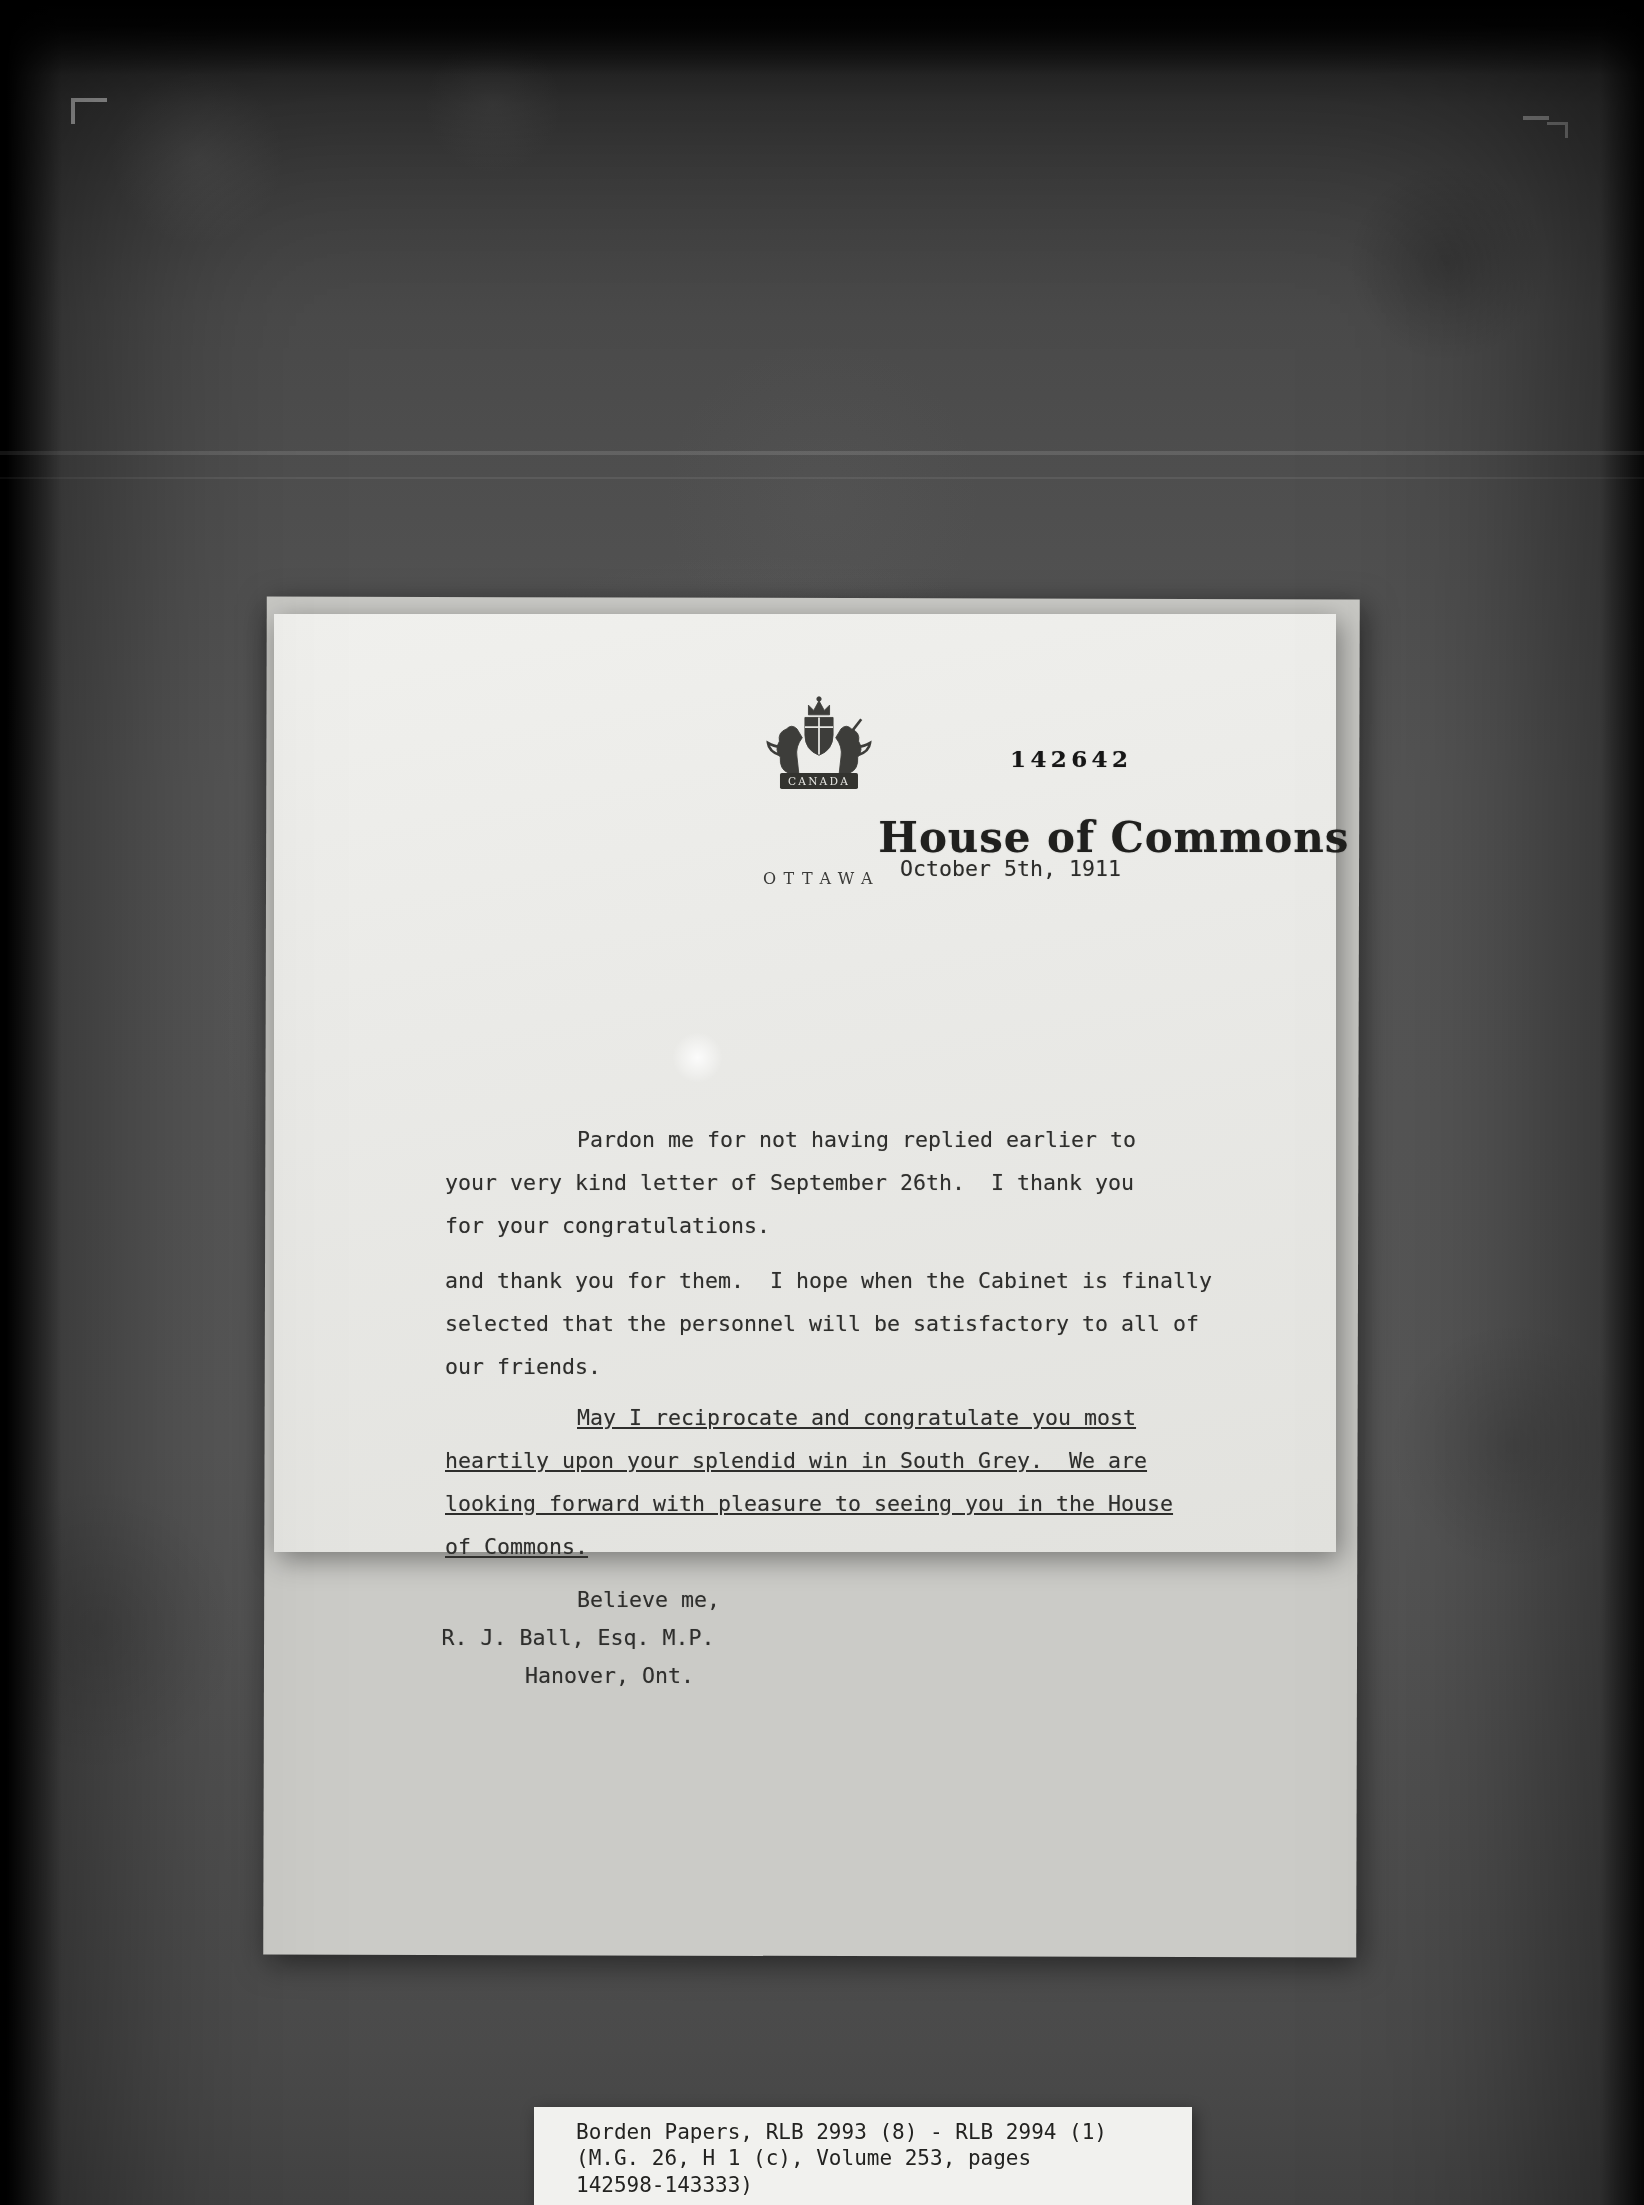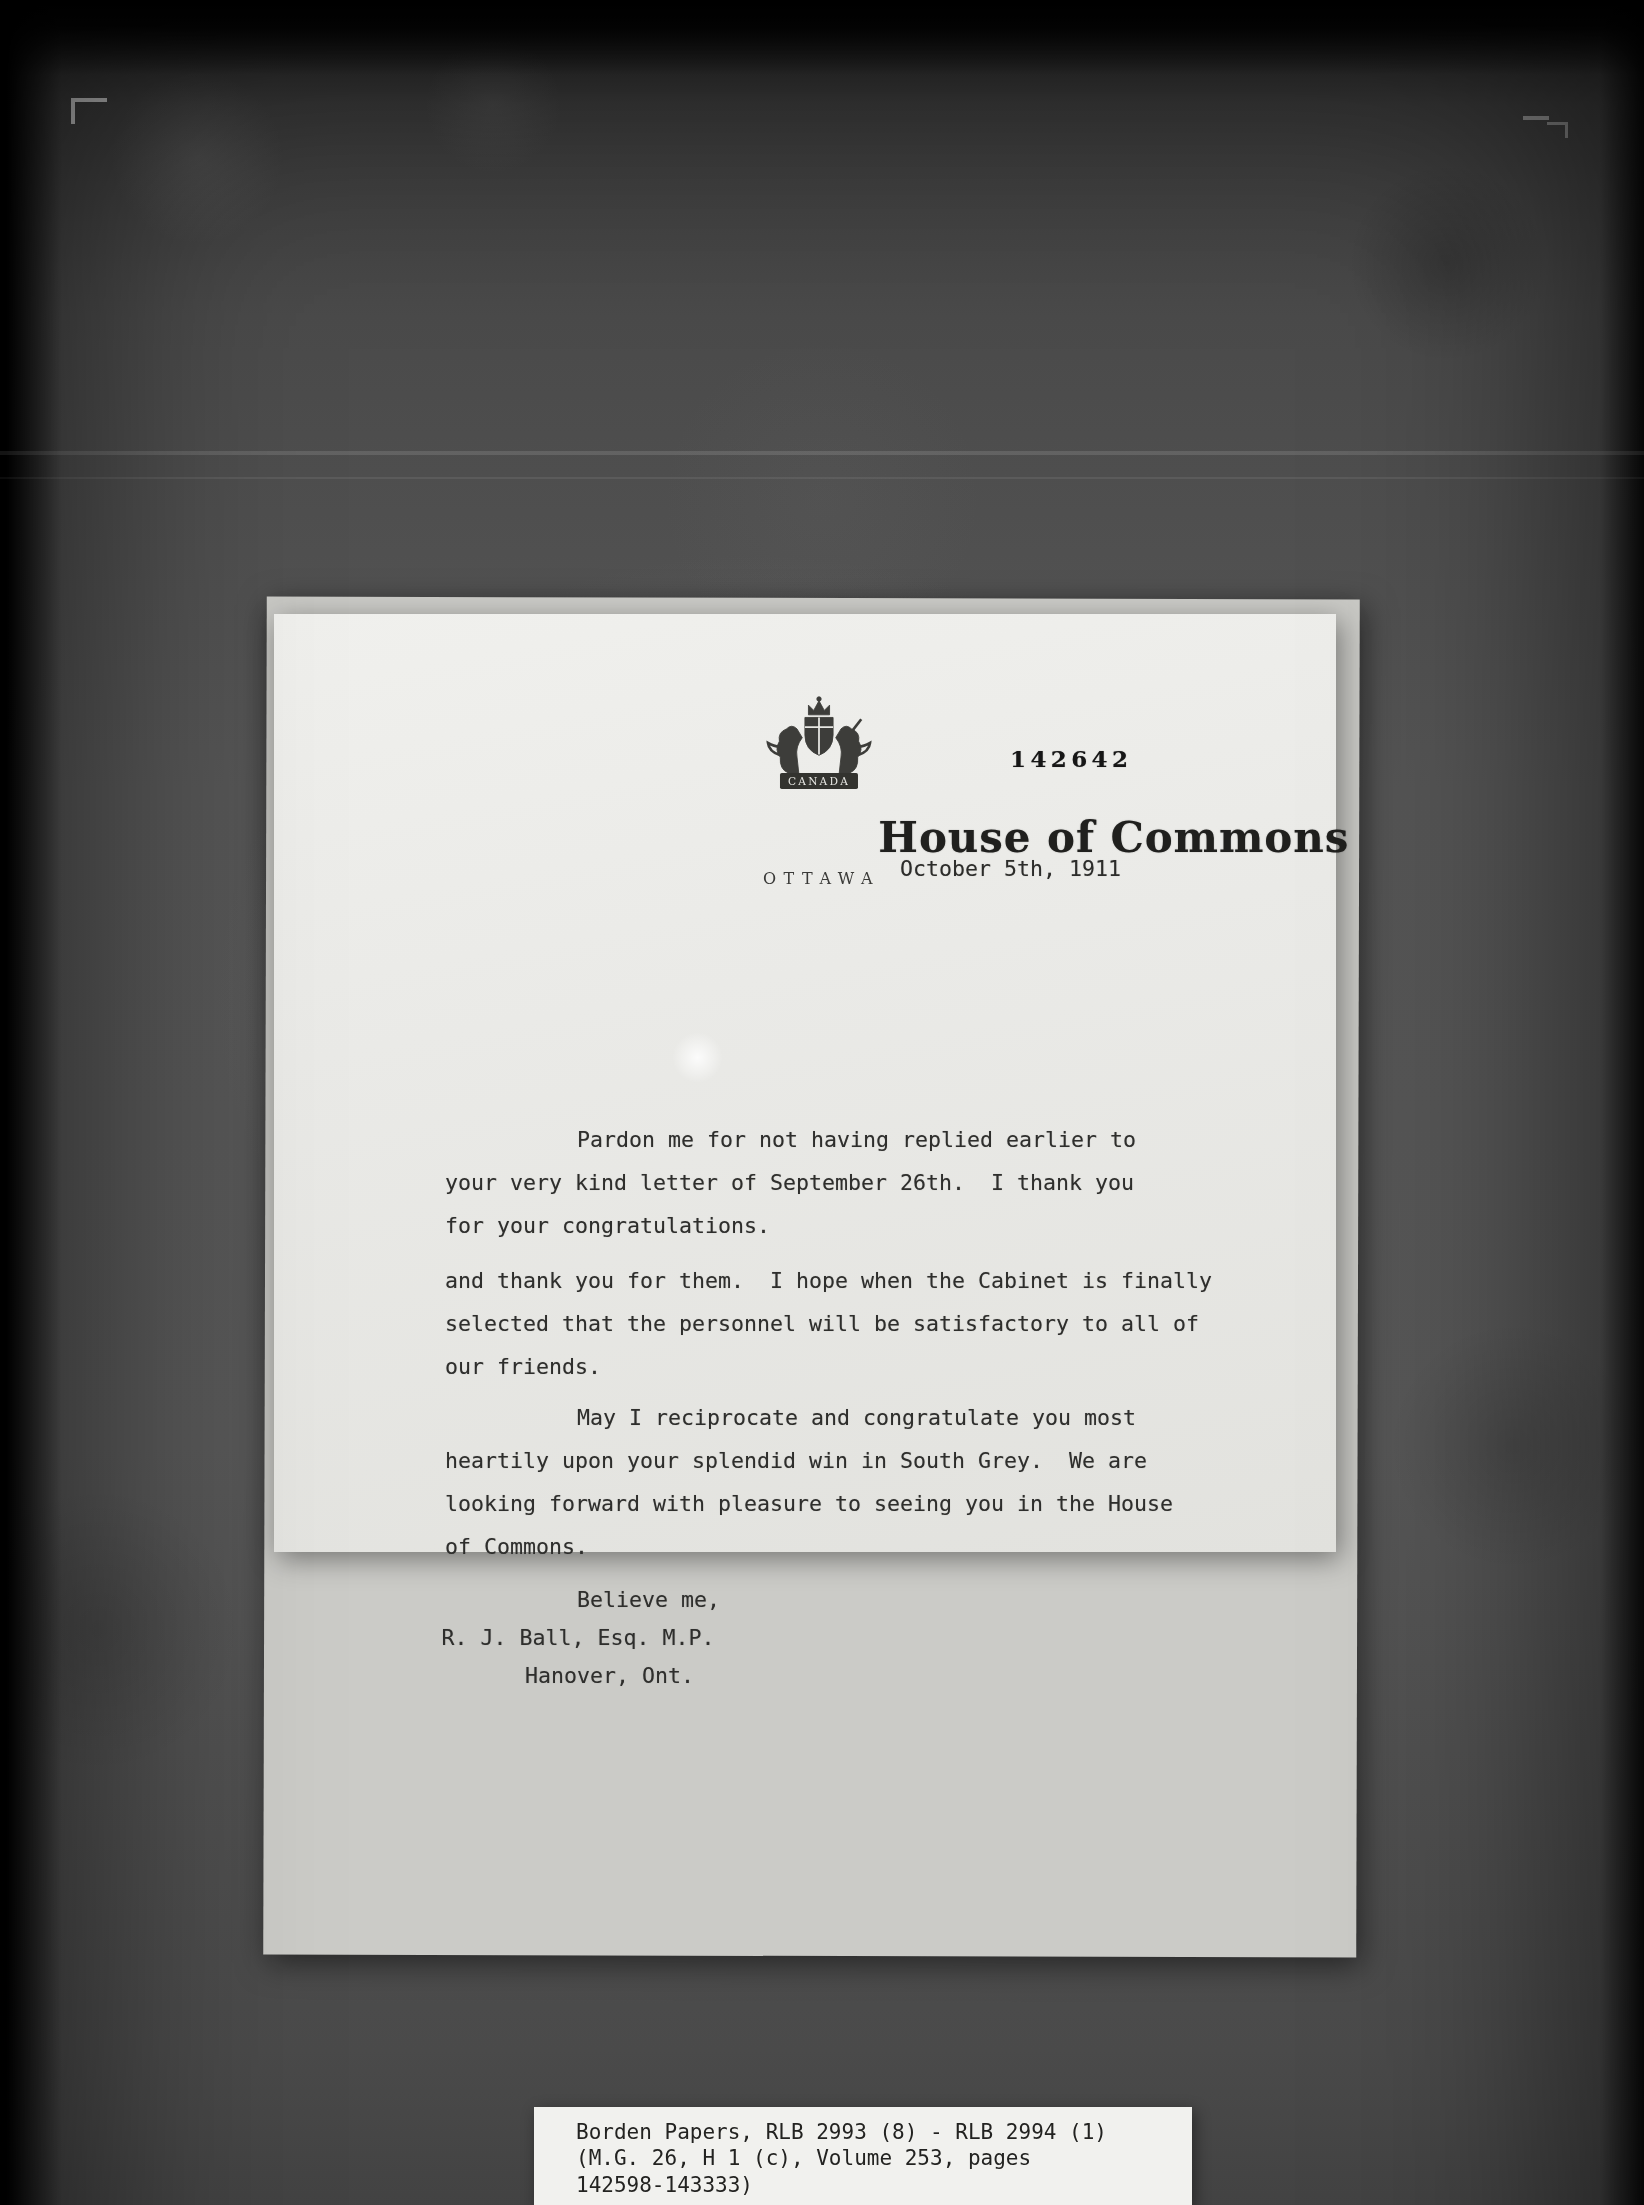--- a/index.html
+++ b/index.html
@@ -70,21 +70,21 @@
     font-family:"DejaVu Sans Mono", monospace; font-size:21.6px; color:#2c2c2a;
     text-shadow:0 0 0.9px rgba(40,40,40,.3); white-space:pre; }
 
   .letter-body { position:absolute; left:171px; top:474px; width:856px;
     font-family:"DejaVu Sans Mono", monospace; font-size:21.6px; color:#2e2e2c;
     text-shadow:0 0 0.9px rgba(45,45,45,.32); }
   .line { white-space:pre; line-height:43px; }
   .indent { padding-left:132px; }
   .para-1 { margin-top:29.6px; }
   .para-2 { margin-top:12.8px; }
-  .para-3 { margin-top:7.5px; }
+  .para-3 { margin-top:7.5px;text-decoration:underline; }
   .closing-block { margin-top:13px; }
   .closing-block .line { line-height:38px; }
   .closing-2 { margin-left:440px; }
   .sig-1 { margin-left:-3.5px; }
   .sig-2 { margin-left:80px; }
 
   .ref-label { position:absolute; left:534px; top:2107px; width:658px; height:102px; z-index:5;
     background:#f1f1ee; box-shadow:2.6px 4.4px 15px rgba(0,0,0,.45);
     padding:11.5px 0 0 42px; box-sizing:border-box;
     font-family:"DejaVu Sans Mono", monospace; font-size:21px; line-height:26.5px; color:#232321; }

